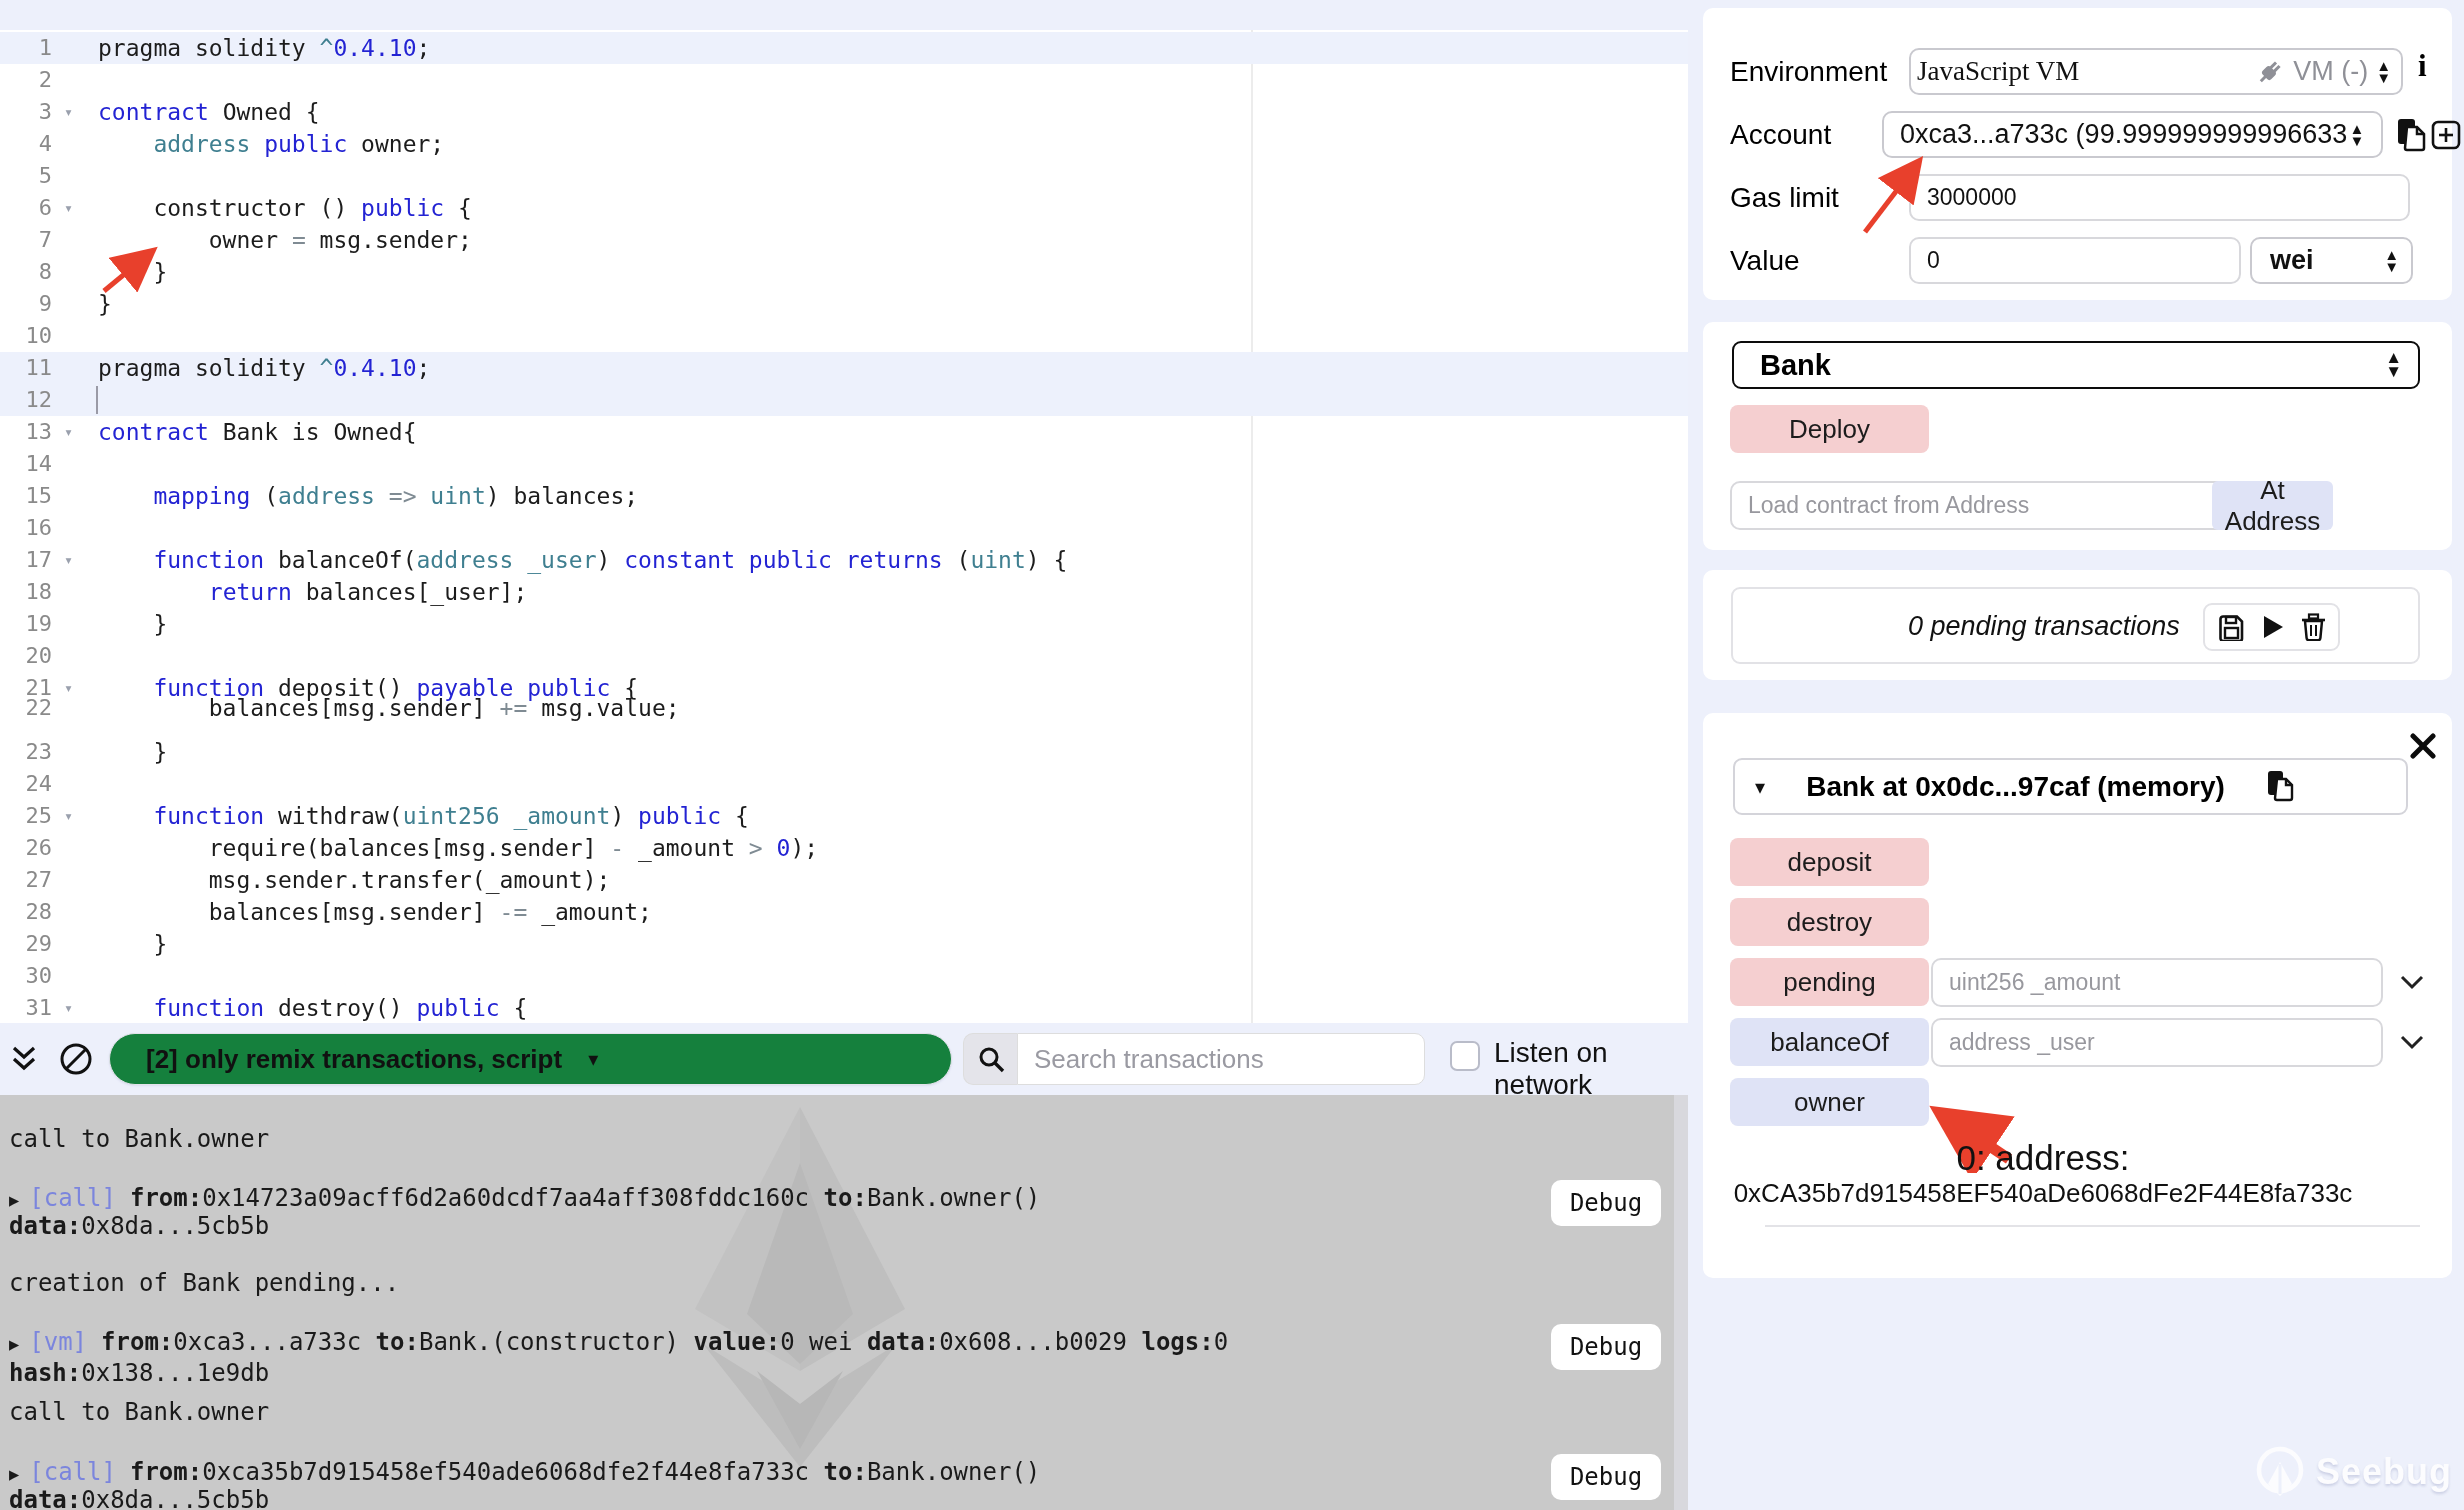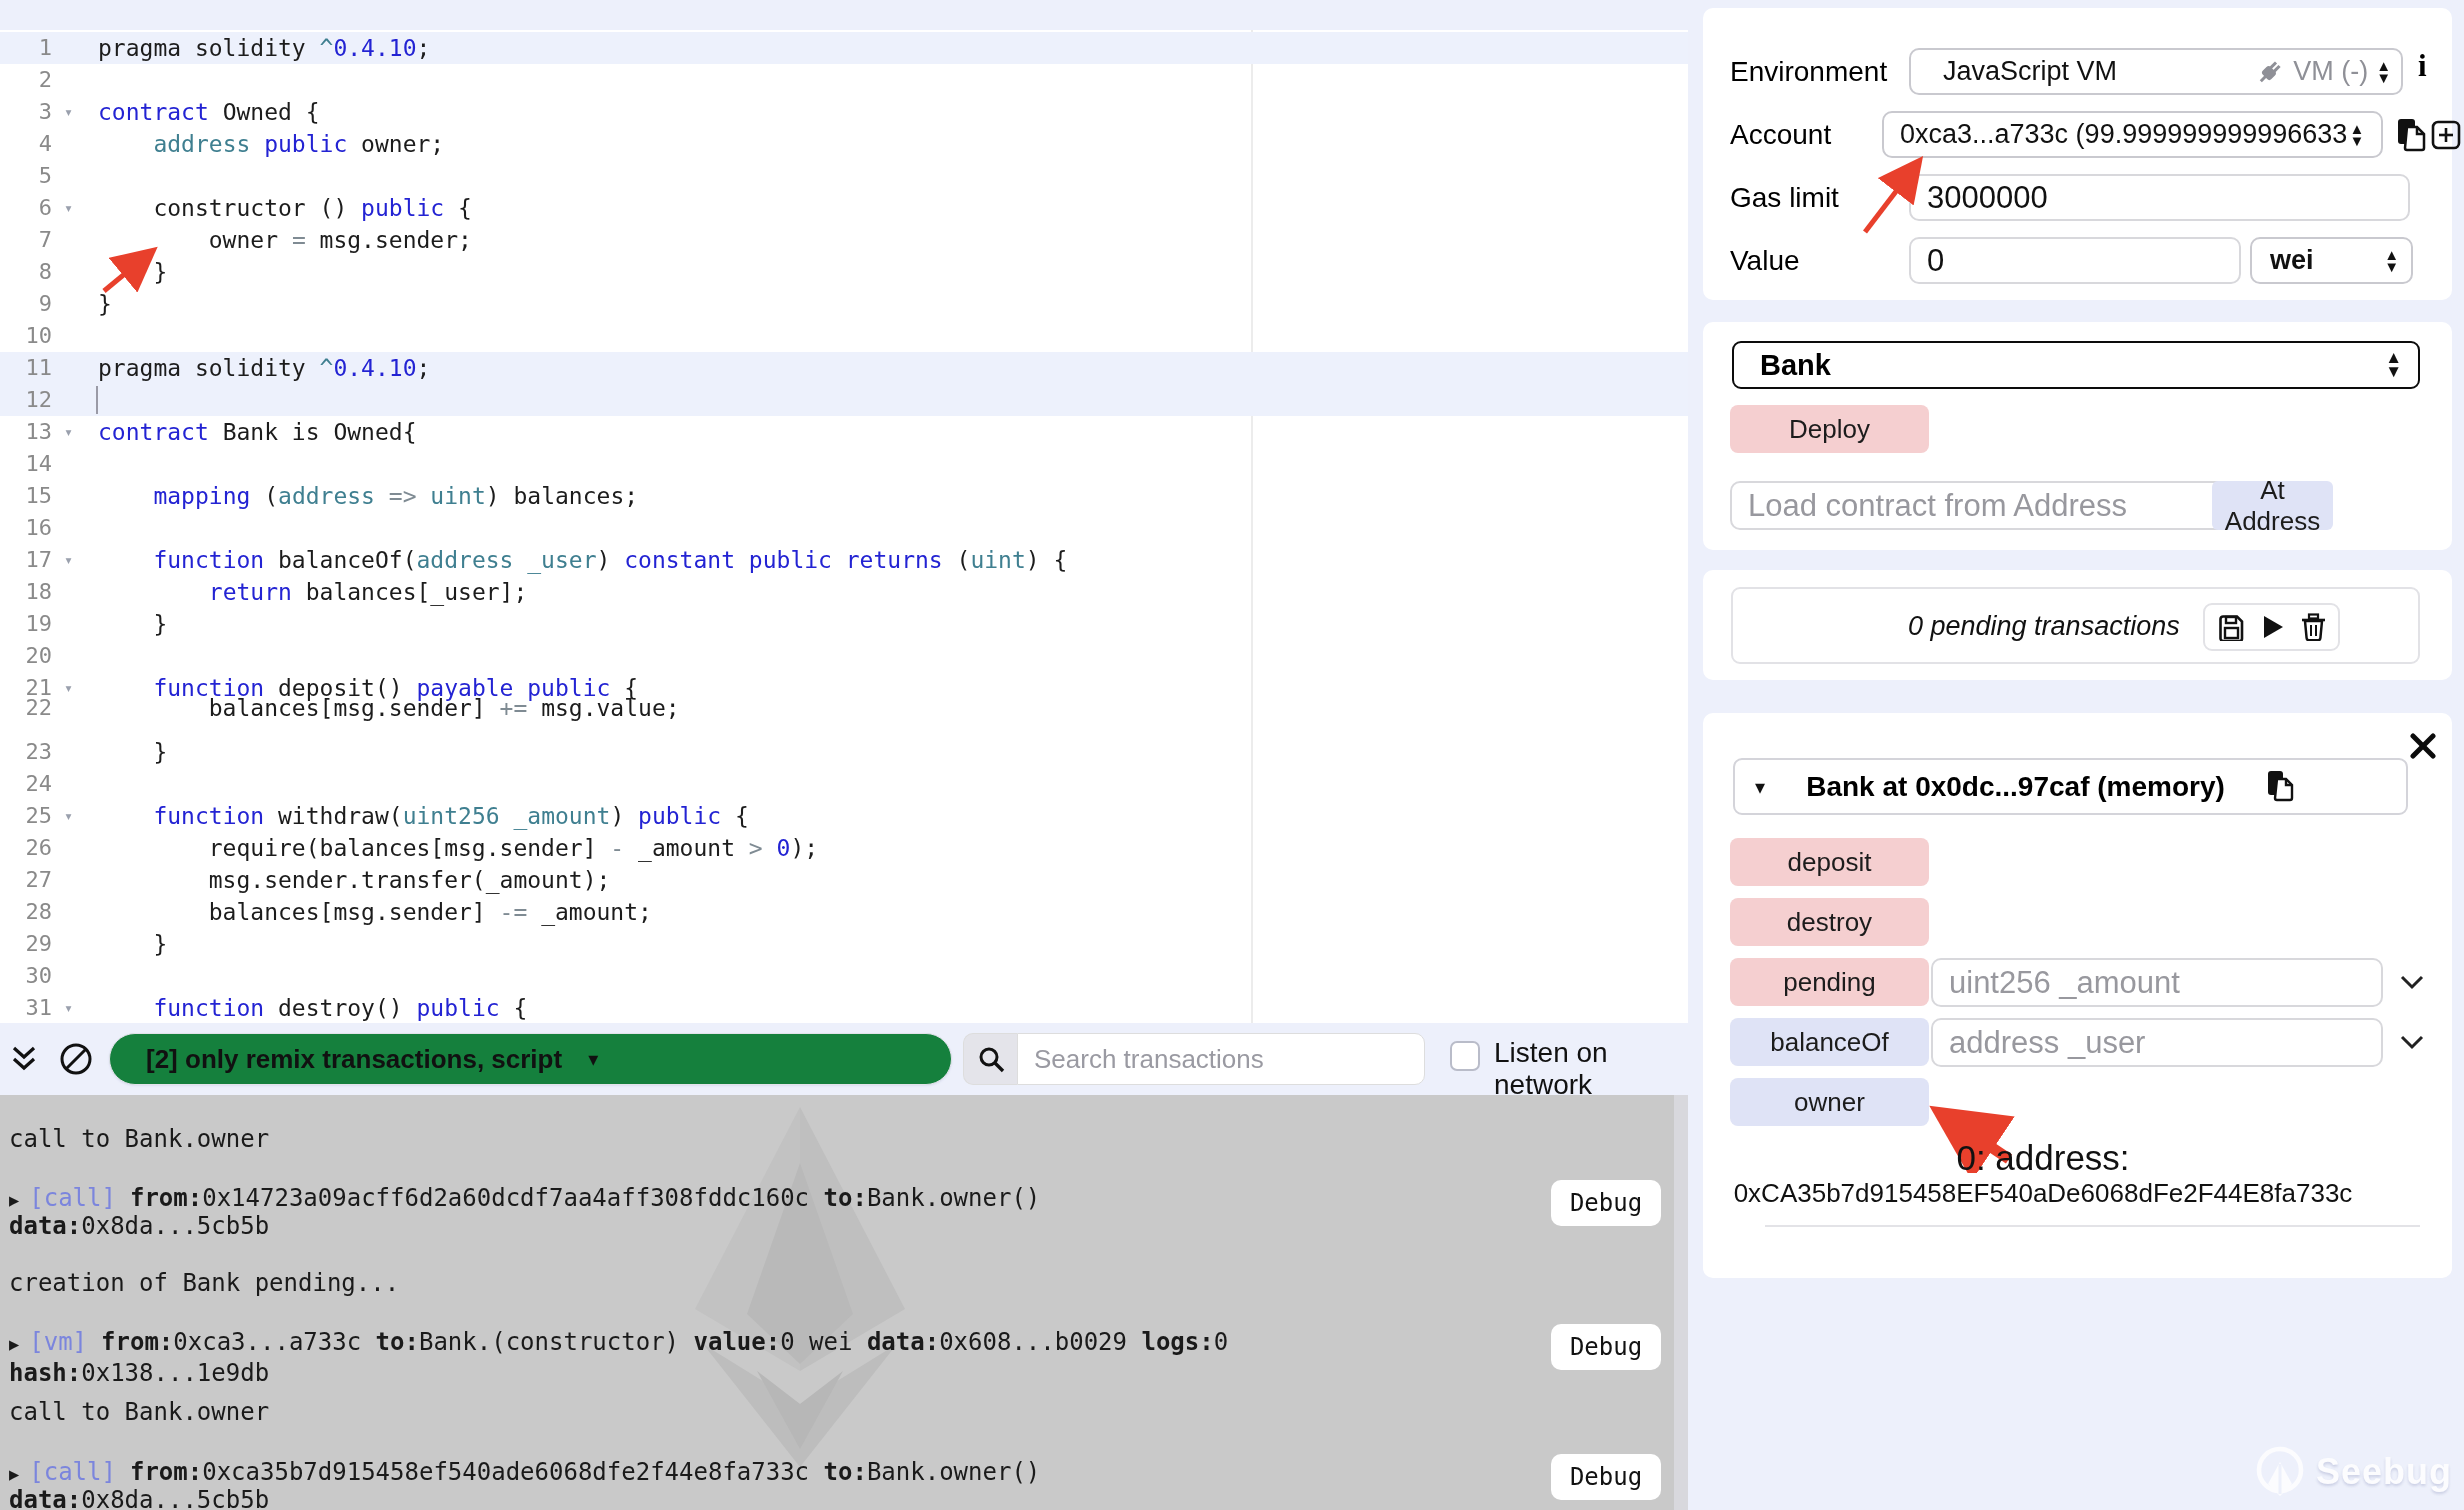--- a/index.html
+++ b/index.html
@@ -50,21 +50,21 @@
   .debug-btn { position:absolute; left:1551px; width:110px; height:46px; background:#fff; border:none; border-radius:10px;
                font-family:"DejaVu Sans Mono",monospace; font-size:24px; color:#111; display:flex; align-items:center;
                justify-content:center; cursor:pointer; }
 
   
   .card { position:absolute; left:1703px; width:749px; background:#fff; border-radius:10px; }
   #card-run { top:8px; height:292px; }
   .row-label { position:absolute; left:27px; font-size:28px; color:#000; }
   .selbox { position:absolute; background:#fff; border:2px solid #c9c9cf; border-radius:10px; display:flex;
             align-items:center; font-size:27px; color:#111; }
-  .inputbox { position:absolute; background:#fff; border:2px solid #d8d8dc; border-radius:10px; font-size:31px;
+  .inputbox { position:absolute; background:#fff; border:2px solid #d8d8dc; border-radius:10px; font-size:23px;
               color:#111; padding:0 16px; outline:none; font-family:"Liberation Sans",sans-serif; }
   .inputbox::placeholder { color:#98989e; }
   .stepper { display:inline-flex; flex-direction:column; align-items:center; line-height:12px; font-size:15px; color:#111; }
   .muted { color:#8f9097; }
   #env-select   { left:206px; top:40px;  width:494px; height:47px; }
   #acct-select  { left:179px; top:103px; width:501px; height:47px; }
   #gas-input    { left:206px; top:166px; width:501px; height:47px; }
   #value-input  { left:206px; top:229px; width:332px; height:47px; }
   #wei-select   { left:547px; top:229px; width:163px; height:47px; }
   .icon-abs { position:absolute; }
@@ -207,21 +207,21 @@
     <div id="term-scroll"></div>
   </div>
 
   <div class="card" id="card-run">
     <div class="row-label" style="top:48px;">Environment</div>
     <div class="row-label" style="top:111px;">Account</div>
     <div class="row-label" style="top:174px;">Gas limit</div>
     <div class="row-label" style="top:237px;">Value</div>
 
     <div class="selbox" id="env-select">
-      <span style="margin-left:32px;">JavaScript VM</span>
+      <span style="margin-left:6px;font-family:Liberation Serif, serif;">JavaScript VM</span>
       <span style="margin-left:auto;display:flex;align-items:center;gap:8px;margin-right:10px;">
         <svg width="30" height="28" viewBox="0 0 30 28">
           <g transform="rotate(45 15 14)" fill="#8f9097">
             <rect x="9" y="10" width="12" height="11" rx="3"></rect>
             <rect x="11" y="3" width="3" height="8"></rect>
             <rect x="16" y="3" width="3" height="8"></rect>
             <rect x="13.5" y="20" width="3" height="7"></rect>
           </g>
         </svg>
         <span class="muted">VM (-)</span>

